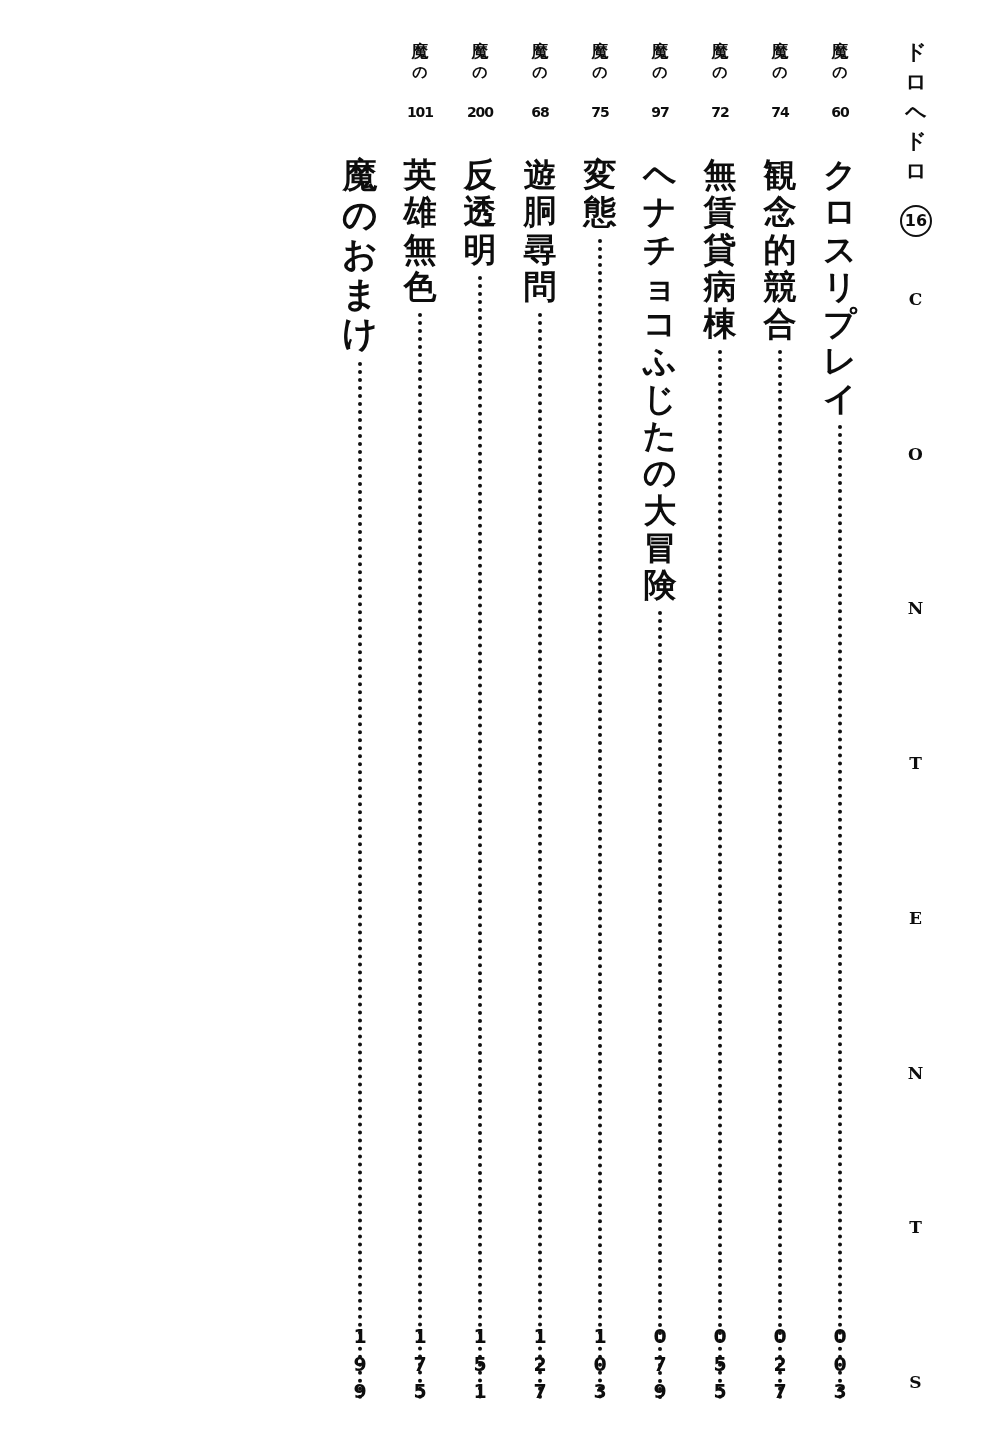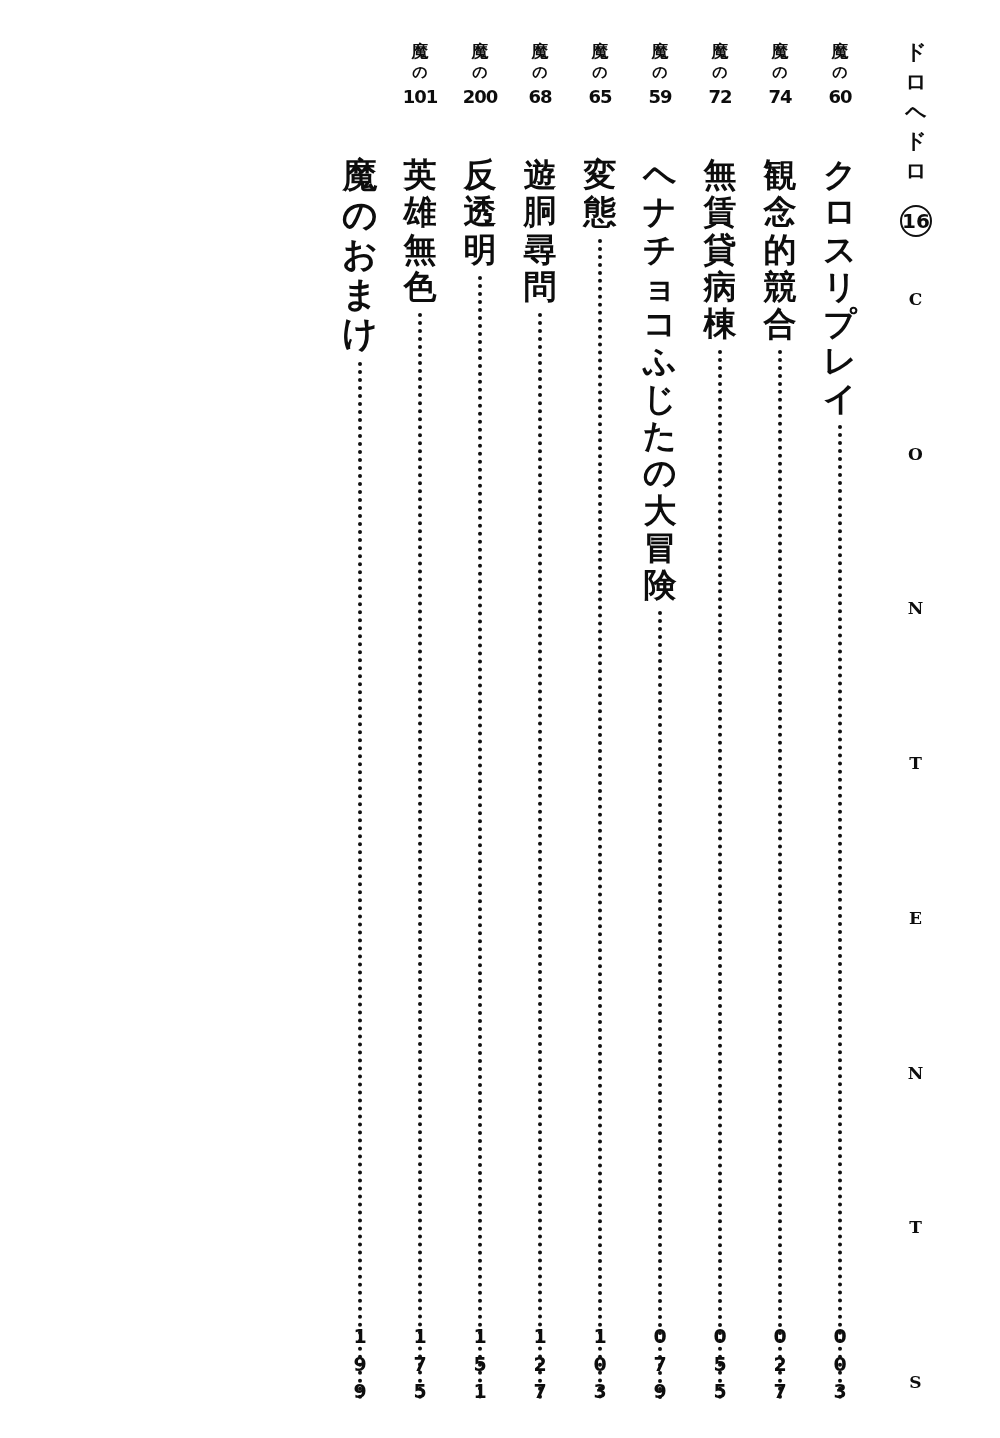--- a/index.html
+++ b/index.html
@@ -42,21 +42,21 @@
   .header-title span {
     display: block;
   }
   .vol-badge {
     margin-top: 18px;
     width: 28px;
     height: 28px;
     border: 2px solid #111;
     border-radius: 50%;
     font-family: "DejaVu Sans", sans-serif;
-    font-size: 20px;
+    font-size: 16px;
     font-weight: 700;
     display: flex;
     align-items: center;
     justify-content: center;
     line-height: 1;
   }
   .contents-word {
     margin-top: 52px;
     font-family: "DejaVu Serif", serif;
     font-size: 17px;
@@ -100,23 +100,23 @@
     font-family: "DejaVu Sans", sans-serif;
     font-weight: 700;
     line-height: 1.12;
     height: 112px;
     justify-content: flex-start;
     padding-top: 4px;
   }
   .chapnum .ma { font-size: 17px; display: block; }
   .chapnum .no { font-size: 15px; display: block; margin-top: 3px; }
   .chapnum .num {
-    font-size: 18px;
+    font-size: 14px;
     display: block;
-    margin-top: 6px;
+    margin-top: 24px;
     letter-spacing: -1px;
   }
   .chapnum.empty { visibility: hidden; }
 
   
   .title {
     font-family: "DejaVu Sans", sans-serif;
     font-weight: 700;
     font-size: 33px;
     line-height: 1.13;
@@ -236,21 +236,21 @@
         <div class="pagenum">
           <span>0</span>
           <span>5</span>
           <span>5</span>
         </div>
       </div>
       <div class="entry">
         <div class="chapnum">
           <span class="ma">魔</span>
           <span class="no">の</span>
-          <span class="num">59</span>
+          <span class="num">97</span>
         </div>
         <div class="title">
           <span>ヘ</span>
           <span>ナ</span>
           <span>チ</span>
           <span>ョ</span>
           <span>コ</span>
           <span>ふ</span>
           <span>じ</span>
           <span>た</span>
@@ -263,21 +263,21 @@
         <div class="pagenum">
           <span>0</span>
           <span>7</span>
           <span>9</span>
         </div>
       </div>
       <div class="entry">
         <div class="chapnum">
           <span class="ma">魔</span>
           <span class="no">の</span>
-          <span class="num">65</span>
+          <span class="num">75</span>
         </div>
         <div class="title">
           <span>変</span>
           <span>態</span>
         </div>
         <div class="leader"></div>
         <div class="pagenum">
           <span>1</span>
           <span>0</span>
           <span>3</span>

